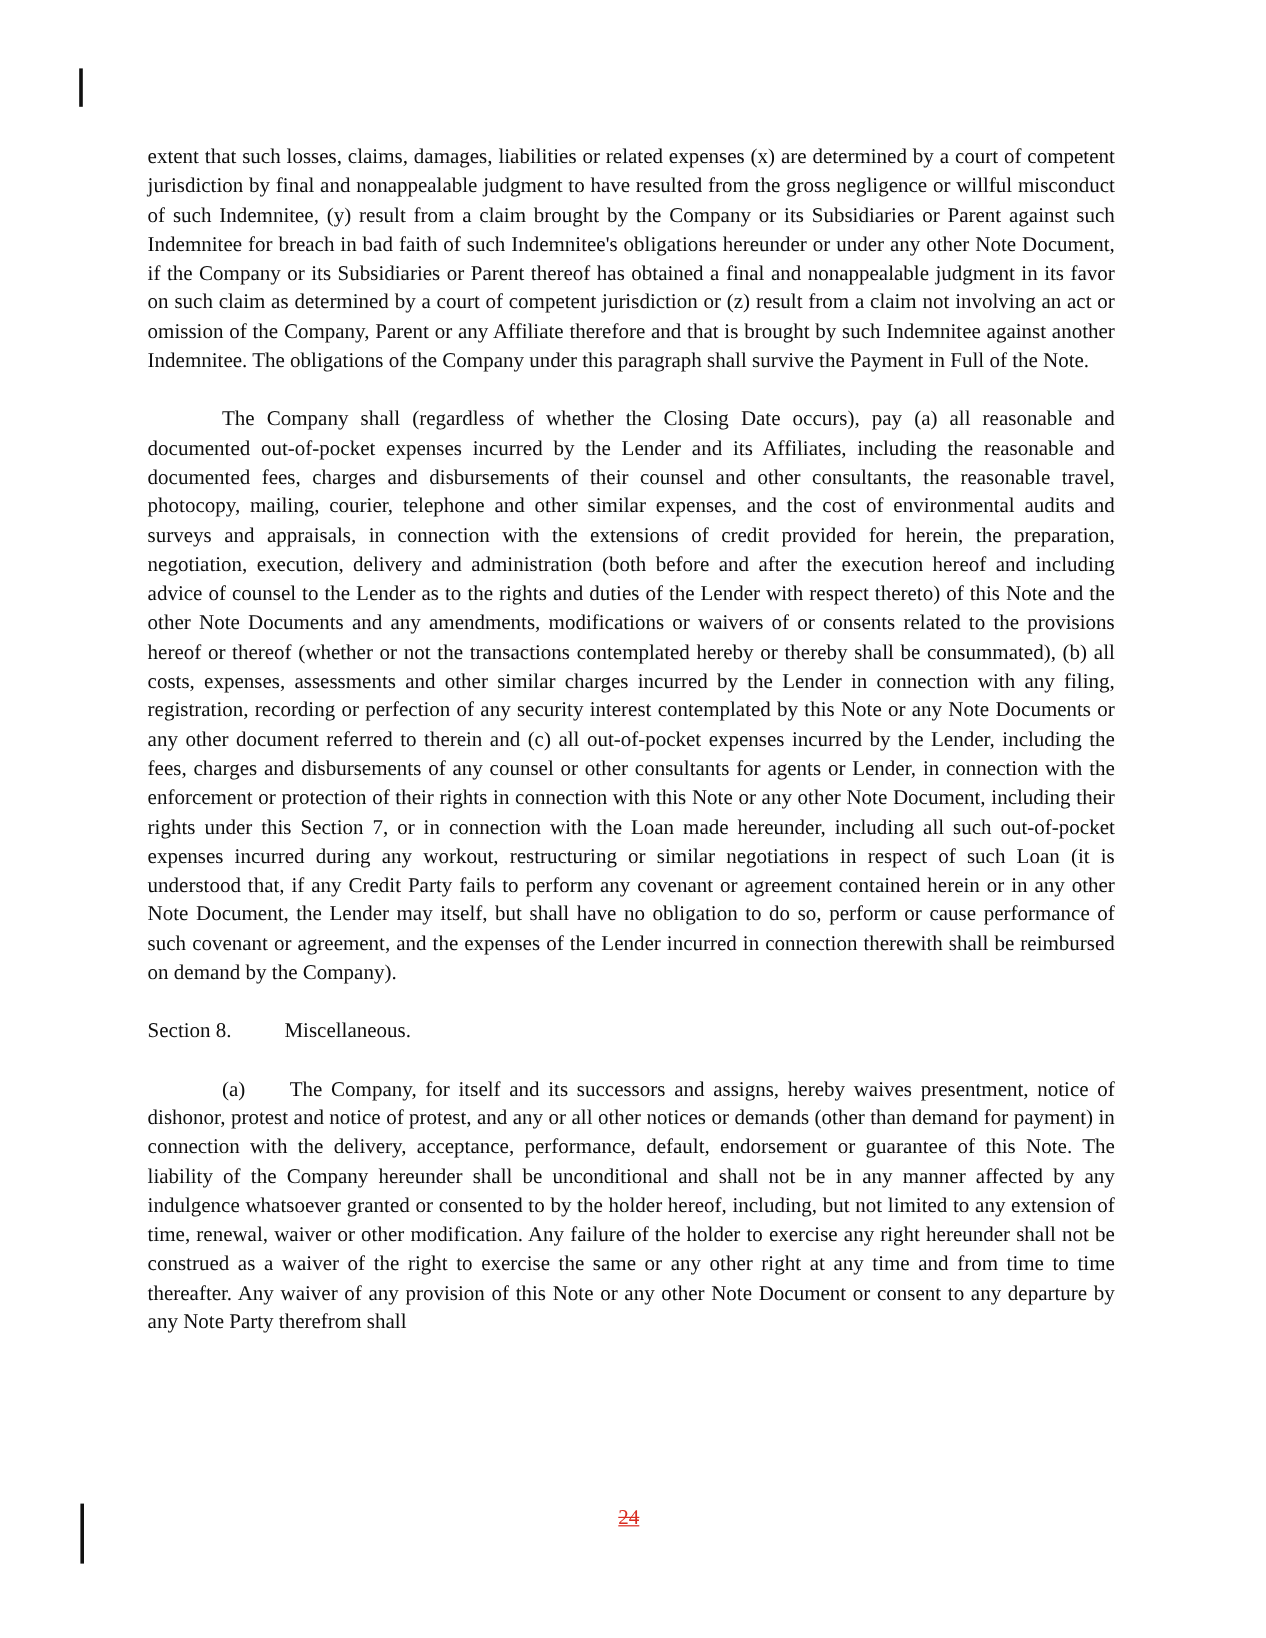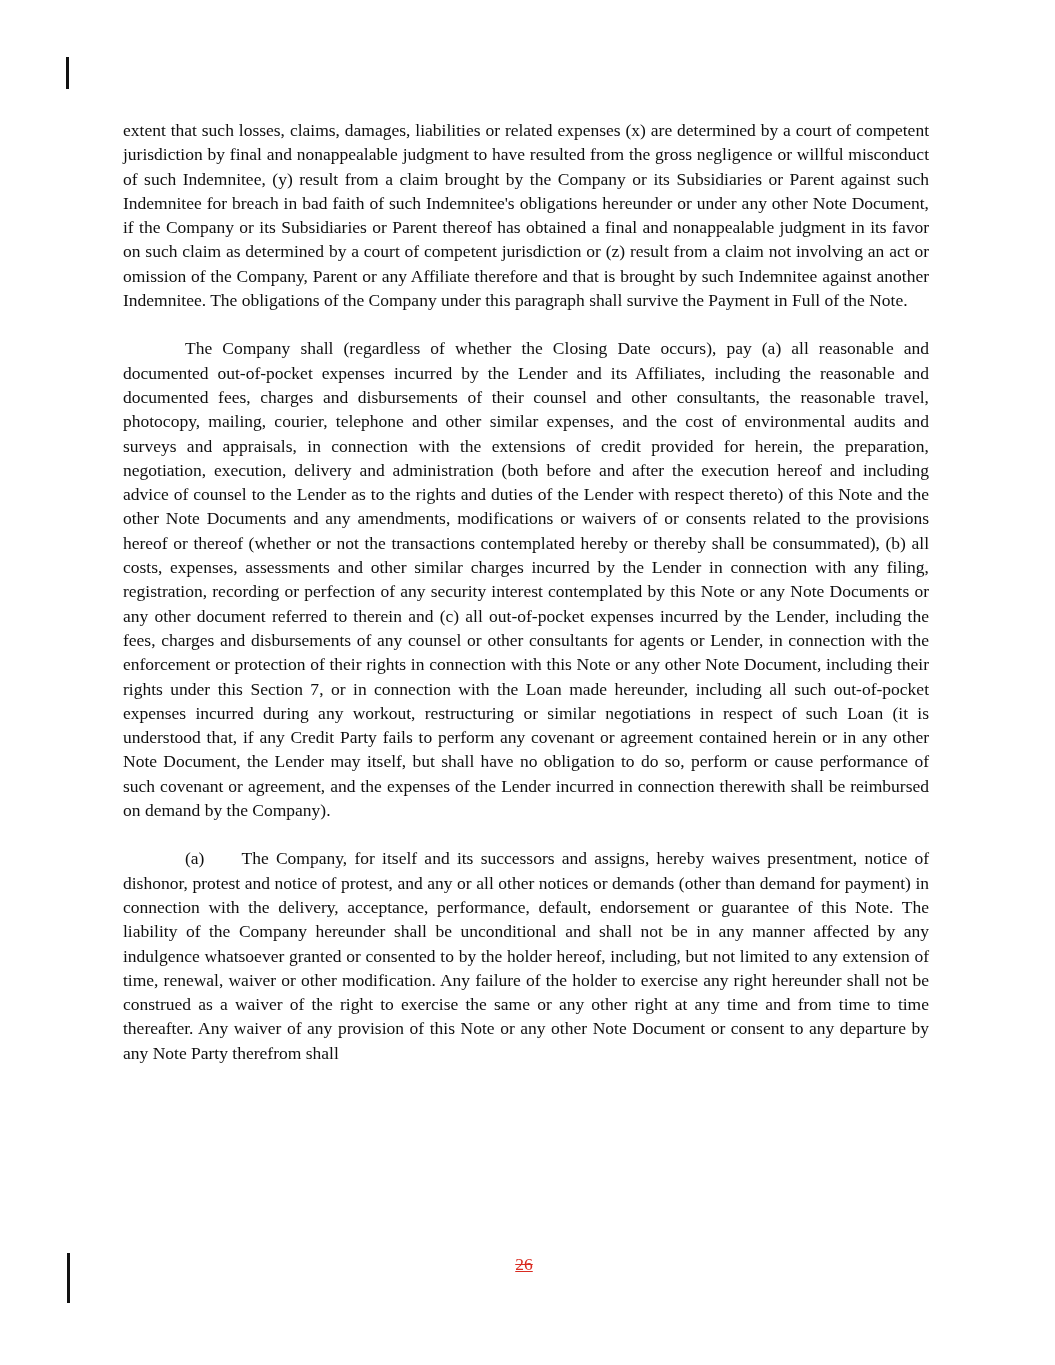--- a/index.html
+++ b/index.html
@@ -74,20 +74,21 @@
 
   <div class="change-bar top"></div>
   <div class="change-bar bottom"></div>
 
   <div class="content">
 
     <p>extent that such losses, claims, damages, liabilities or related expenses (x) are determined by a court of competent jurisdiction by final and nonappealable judgment to have resulted from the gross negligence or willful misconduct of such Indemnitee, (y) result from a claim brought by the Company or its Subsidiaries or Parent against such Indemnitee for breach in bad faith of such Indemnitee's obligations hereunder or under any other Note Document, if the Company or its Subsidiaries or Parent thereof has obtained a final and nonappealable judgment in its favor on such claim as determined by a court of competent jurisdiction or (z) result from a claim not involving an act or omission of the Company, Parent or any Affiliate therefore and that is brought by such Indemnitee against another Indemnitee.  The obligations of the Company under this paragraph shall survive the Payment in Full of the Note.</p>
 
     <p class="indent"><span>The Company shall (regardless of whether the Closing Date occurs), pay (a) all reasonable and documented out-of-pocket expenses incurred by the Lender and its Affiliates, including the reasonable and documented fees, charges and disbursements of their counsel and other consultants, the reasonable travel, photocopy, mailing, courier, telephone and other similar expenses, and the cost of environmental audits and surveys and appraisals, in connection with the extensions of credit provided for herein, the preparation, negotiation, execution, delivery and administration (both before and after the execution hereof and including advice of counsel to the Lender as to the rights and duties of the Lender with respect thereto) of this Note and the other Note Documents and any amendments, modifications or waivers of or consents related to the provisions hereof or thereof (whether or not the transactions contemplated hereby or thereby shall be consummated), (b) all costs, expenses, assessments and other similar charges incurred by the Lender in connection with any filing, registration, recording or perfection of any security interest contemplated by this Note or any Note Documents or any other document referred to therein and (c) all out-of-pocket expenses incurred by the Lender, including the fees, charges and disbursements of any counsel or other consultants for agents or Lender, in connection with the enforcement or protection of their rights in connection with this Note or any other Note Document, including their rights under this </span><span class="u">Section 7</span><span>, or in connection with the Loan made hereunder, including all such out-of-pocket expenses incurred during any workout, restructuring or similar negotiations in respect of such Loan (it is understood that, if any Credit Party fails to perform any covenant or agreement contained herein or in any other Note Document, the Lender may itself, but shall have no obligation to do so, perform or cause performance of such covenant or agreement, and the expenses of the Lender incurred in connection therewith shall be reimbursed on demand by the Company).</span></p>
 
+    <p class="heading-line"><span>Section 8.</span><span class="tab-gap-sec"></span><span class="u">Miscellaneous</span><span>.</span></p>
 
     <p class="indent"><span>(a)</span><span class="tab-gap-a"></span><span>The Company, for itself and its successors and assigns, hereby waives presentment, notice of dishonor, protest and notice of protest, and any or all other notices or demands (other than demand for payment) in connection with the delivery, acceptance, performance, default, endorsement or guarantee of this Note.  The liability of the Company hereunder shall be unconditional and shall not be in any manner affected by any indulgence whatsoever granted or consented to by the holder hereof, including, but not limited to any extension of time, renewal, waiver or other modification.  Any failure of the holder to exercise any right hereunder shall not be construed as a waiver of the right to exercise the same or any other right at any time and from time to time thereafter.  Any waiver of any provision of this Note or any other Note Document or consent to any departure by any Note Party therefrom shall</span></p>
 
   </div>
 
-  <div class="footer-page-number"><span class="num" style="color: rgb(217, 43, 33);">26</span></div>
+  <div class="footer-page-number"><span class="num" style="color: rgb(217, 43, 33);">24</span></div>
 
 </div>
 
 </body></html>

